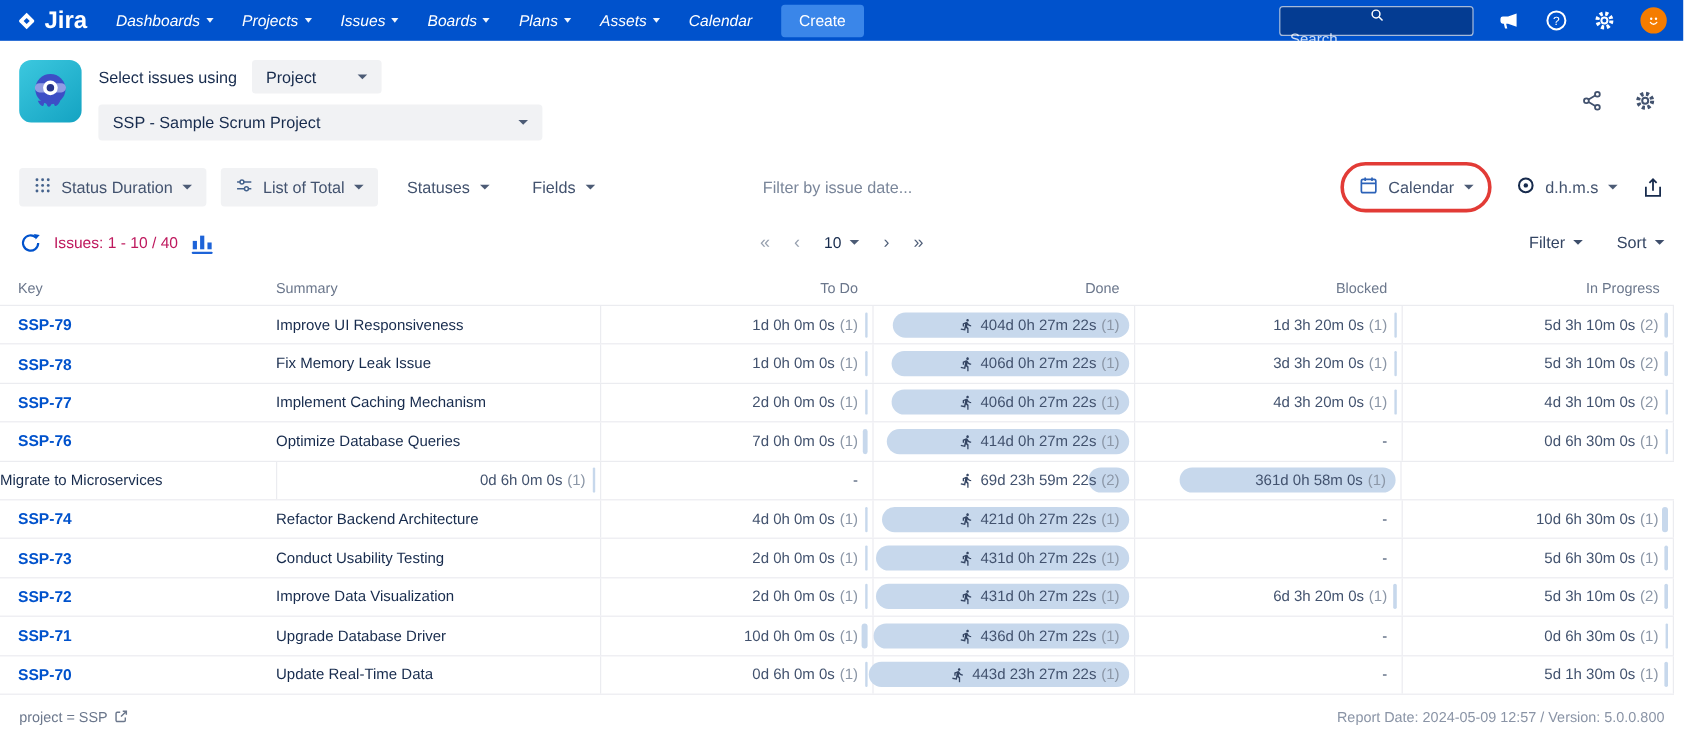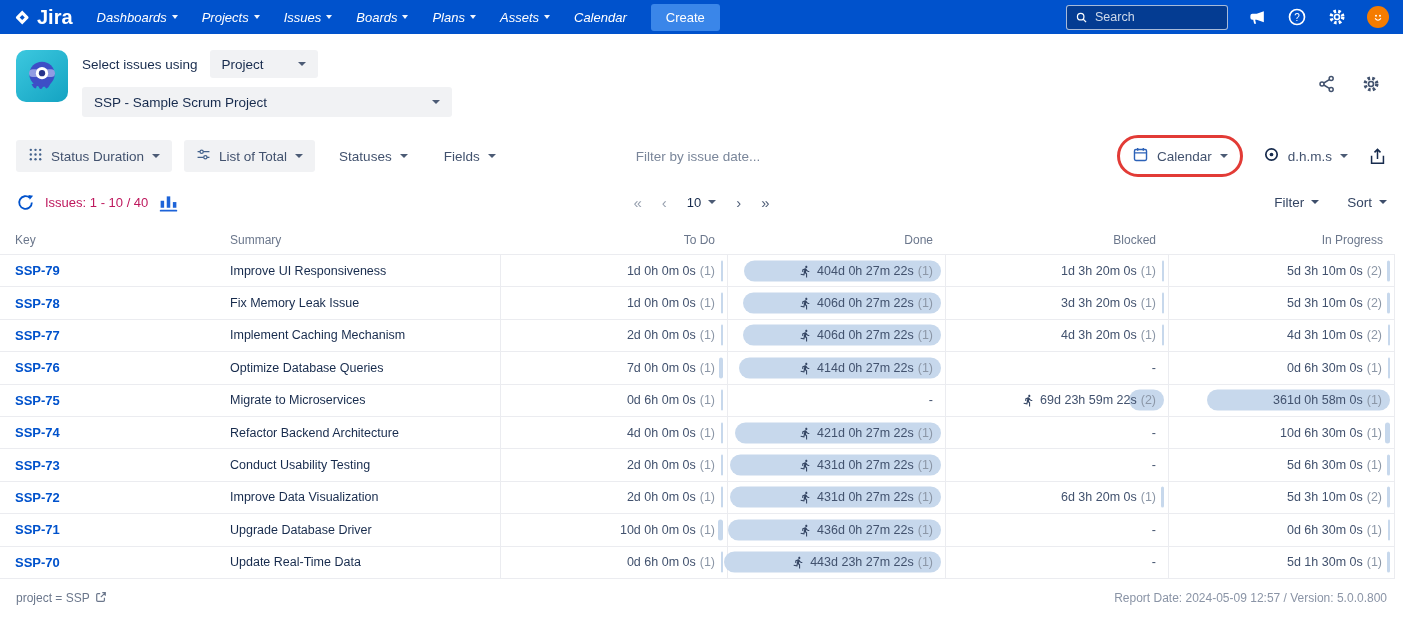--- a/index.html
+++ b/index.html
@@ -8,21 +8,21 @@
 
   
   .topbar { height: 34px; background: #0052CC; display: flex; align-items: center; padding: 0 14px; color: #fff; }
   .brand { display: flex; align-items: center; gap: 6px; font-size: 20px; font-weight: bold; margin-right: 24px; cursor: pointer; }
   .navbar-menu { display: flex; align-items: center; font-style: italic; }
   .nav-item { display: flex; align-items: center; gap: 5px; color: #fff; font-size: 13px; font-weight: 500; margin-right: 24px; text-decoration: none; cursor: pointer; white-space: nowrap; }
   .chev { display: inline-block; width: 0; height: 0; border-left: 4px solid transparent; border-right: 4px solid transparent; border-top: 4.6px solid currentColor; opacity: .95; }
   .topbar .chev { border-left-width: 3.4px; border-right-width: 3.4px; border-top-width: 4px; }
   .create-btn { background: #3A86E9; border: none; color: #fff; font-size: 13px; font-weight: 500; padding: 6px 15px; border-radius: 3px; cursor: pointer; }
   .topbar-right { margin-left: auto; display: flex; align-items: center; gap: 20px; }
-  .search-box { display: flex; align-items: center; gap: 7px; background: rgba(9,30,66,0.42); border: 1px solid rgba(255,255,255,0.65); border-radius: 3px; height: 25px; padding: 0 8px; width: 162px; }
+  .search-box { display: flex; align-items: center; gap: 7px; background: rgba(9,30,66,0.42); border: 1px solid rgba(255,255,255,0.65); border-radius: 3px; height: 25px; padding: 0 8px; width: 162px; flex-direction: column; }
   .search-box input { background: transparent; border: none; outline: none; color: #fff; font-size: 12.5px; width: 100%; font-family: "Liberation Sans", sans-serif; }
   .search-box input::placeholder { color: rgba(255,255,255,0.8); }
   .top-icon { display: flex; align-items: center; justify-content: center; color: #fff; cursor: pointer; }
   .avatar { width: 22px; height: 22px; border-radius: 50%; background: #F57C00; display: flex; align-items: center; justify-content: center; cursor: pointer; }
 
   
   .context { display: flex; align-items: flex-start; padding: 16px 16px 0 16px; position: relative; }
   .app-icon { width: 52px; height: 52px; border-radius: 10px; background: linear-gradient(140deg, #3CC8DF, #14A3C2); display: flex; align-items: center; justify-content: center; flex: none; }
   .selectors { margin-left: 14px; }
   .sel-row1 { display: flex; align-items: center; gap: 12px; }
@@ -466,23 +466,20 @@
           </div>
           <div class="cell dur">
             <span class="bar" style="width: 0.3%;"></span>
             <span class="val">
               <span class="t">0d 6h 30m 0s</span>
               <span class="c">(1)</span>
             </span>
           </div>
         </div>
         <div class="trow">
-          <div class="cell key">
-            <a>SSP-75</a>
-          </div>
           <div class="cell sum">Migrate to Microservices</div>
           <div class="cell dur">
             <span class="bar" style="width: 0.3%;"></span>
             <span class="val">
               <span class="t">0d 6h 0m 0s</span>
               <span class="c">(1)</span>
             </span>
           </div>
           <div class="cell dur">
             <span class="dash">-</span>

